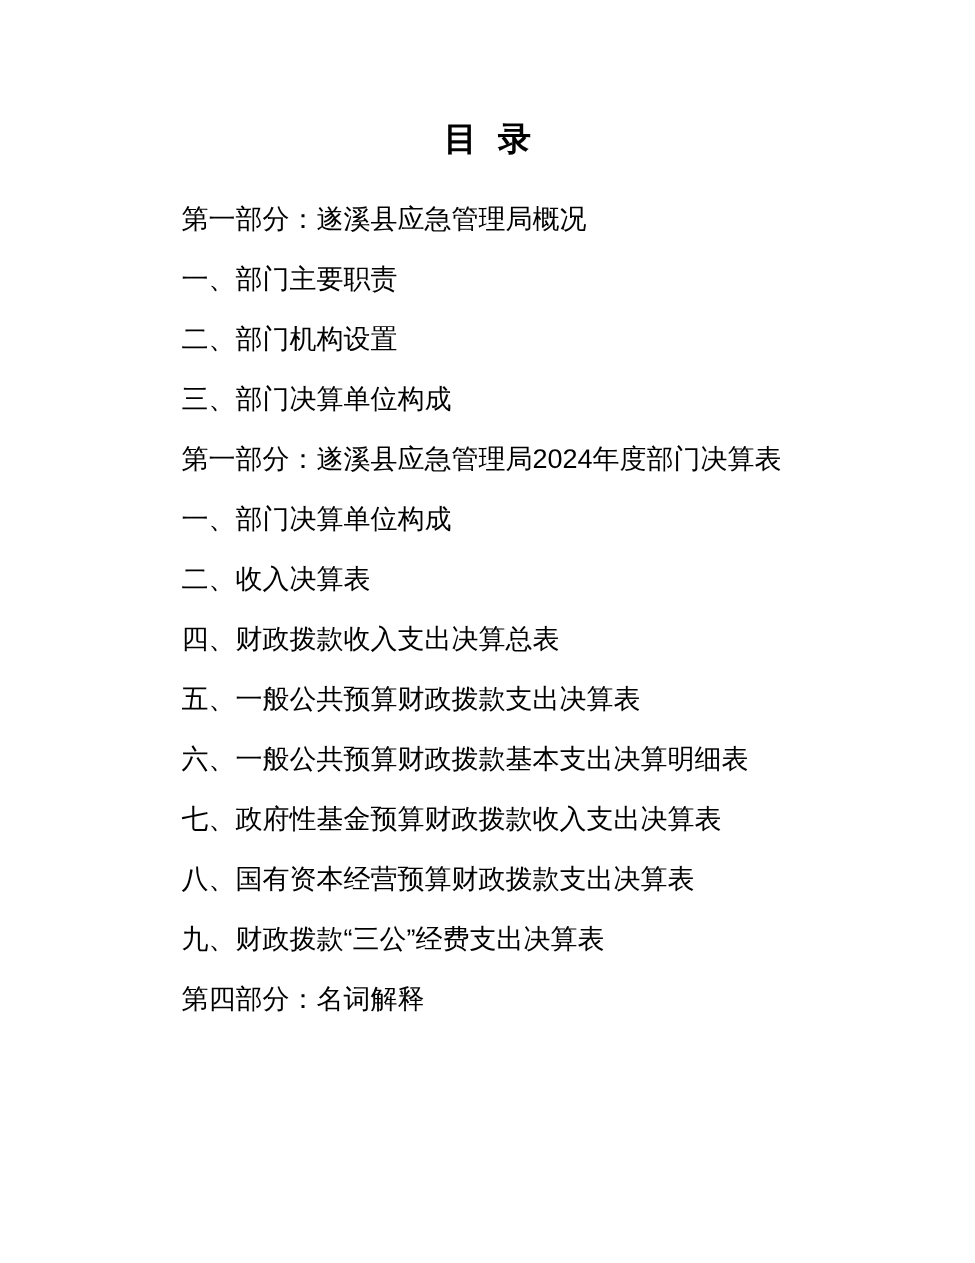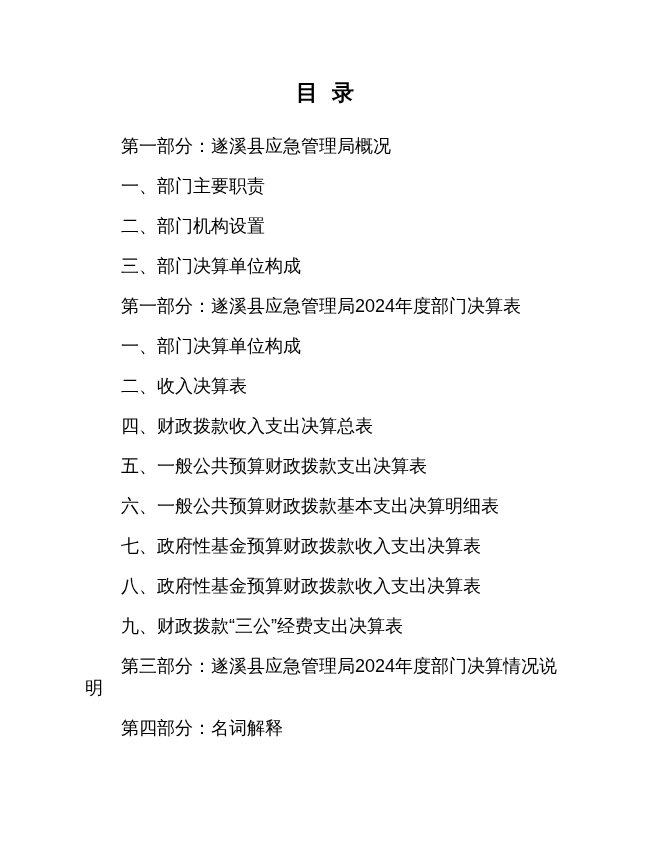--- a/index.html
+++ b/index.html
@@ -66,21 +66,20 @@
 
 
   <p class="toc-line item">四、财政拨款收入支出决算总表</p>
 
   <p class="toc-line item">五、一般公共预算财政拨款支出决算表</p>
 
   <p class="toc-line item">六、一般公共预算财政拨款基本支出决算明细表</p>
 
   <p class="toc-line item">七、政府性基金预算财政拨款收入支出决算表</p>
 
-  <p class="toc-line item">八、政府性基金预算财政拨款收入支出决算表</p>
+  <p class="toc-line item">八、国有资本经营预算财政拨款支出决算表</p>
 
   <p class="toc-line item">九、财政拨款“三公”经费支出决算表</p>
 
-  <p class="toc-line heading">第三部分：遂溪县应急管理局2024年度部门决算情况说明</p>
 
   <p class="toc-line heading">第四部分：名词解释</p>
 
 </div>
 
 </body></html>

